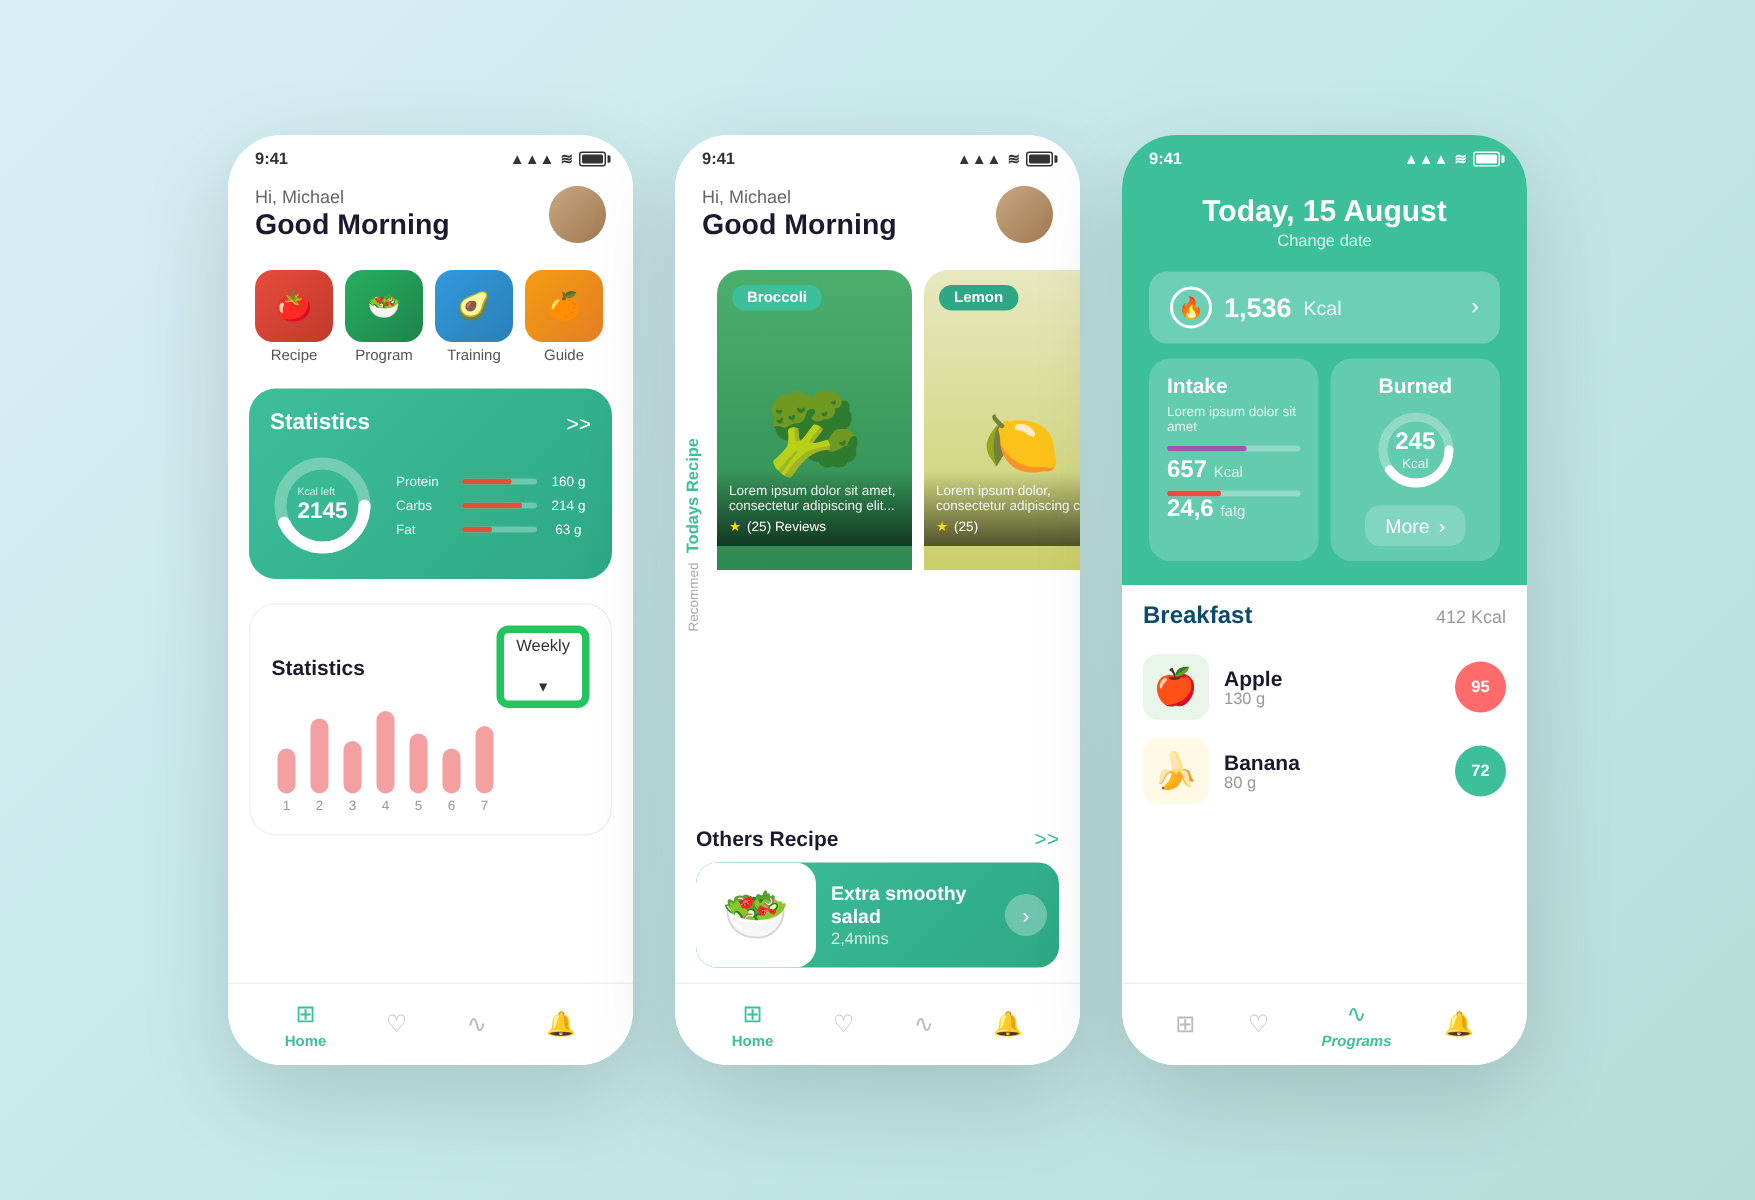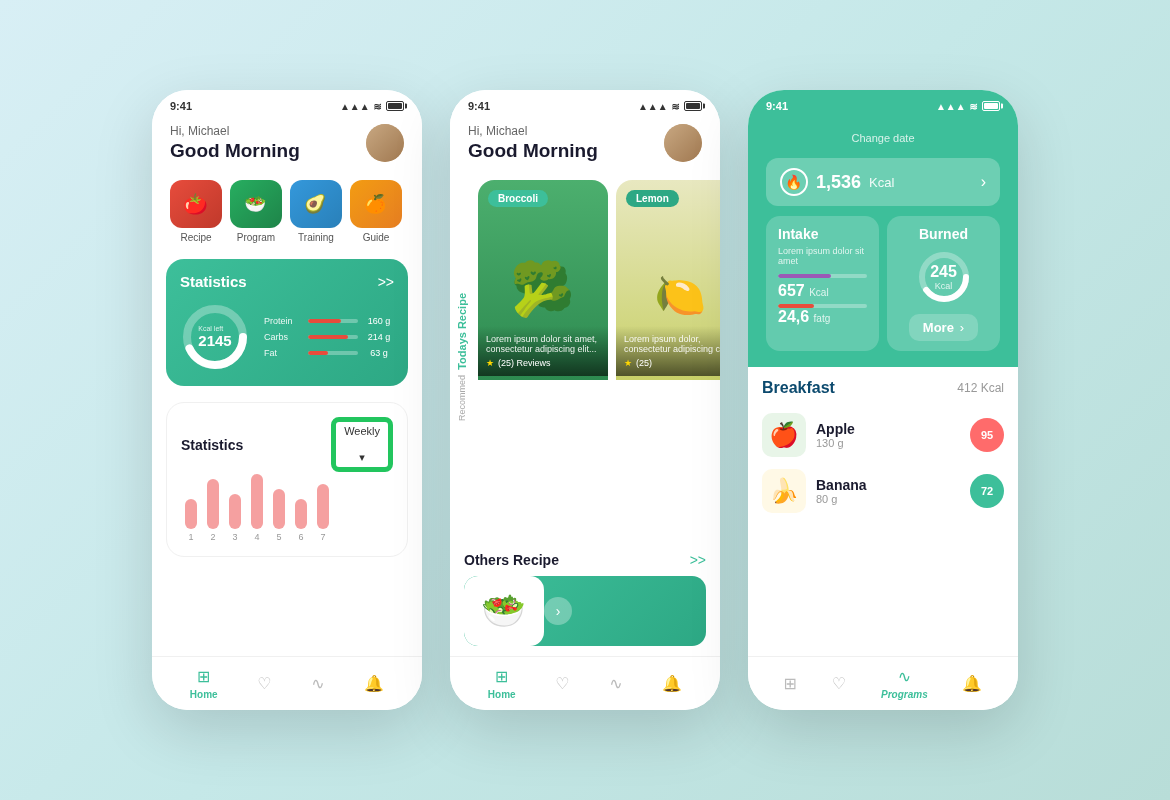--- a/index.html
+++ b/index.html
@@ -106,21 +106,21 @@
     .recipe-section { flex: 1; overflow: hidden; position: relative; display: flex; }
 
     .recipe-cards { flex: 1; display: flex; gap: 8px; padding: 8px 10px 8px 4px; overflow: hidden; }
     .recipe-card { width: 130px; flex-shrink: 0; border-radius: 16px; overflow: hidden; position: relative; }
     .recipe-card-inner { width: 100%; height: 200px; position: relative; }
     .recipe-bg-broccoli { background: linear-gradient(180deg, #4caf6e 0%, #2d8a50 100%); }
     .recipe-bg-lemon { background: linear-gradient(180deg, #e8e8c0 0%, #c8d068 100%); }
     .recipe-tag { position: absolute; top: 10px; left: 10px; background: #3dbf9a; color: #fff; font-size: 10px; font-weight: 700; padding: 3px 10px; border-radius: 20px; }
     .recipe-img-broccoli { position: absolute; bottom: 60px; left: 50%; transform: translateX(-50%); font-size: 52px; }
     .recipe-img-lemon { position: absolute; bottom: 60px; left: 50%; transform: translateX(-50%); font-size: 42px; }
-    .recipe-overlay { position: absolute; bottom: 4px; left: 0; right: 0; background: linear-gradient(0deg, rgba(0,0,0,0.6) 0%, transparent 100%); padding: 8px; color: #fff; }
+    .recipe-overlay { position: absolute; bottom: 16px; left: 0; right: 0; background: linear-gradient(0deg, rgba(0,0,0,0.6) 0%, transparent 100%); padding: 8px; color: #fff; }
     .recipe-desc { font-size: 9px; opacity: 0.9; margin-bottom: 4px; }
     .recipe-rating { display: flex; align-items: center; gap: 4px; font-size: 9px; }
     .star { color: #ffd700; }
 
     .others-recipe { padding: 10px 14px; }
     .others-header { display: flex; justify-content: space-between; align-items: center; margin-bottom: 8px; }
     .others-title { font-size: 14px; font-weight: 700; color: #1a1a2e; }
     .others-more { color: #3dbf9a; font-size: 14px; }
     .recipe-list-item { display: flex; align-items: center; background: linear-gradient(135deg, #3dbf9a, #2da884); border-radius: 14px; overflow: hidden; }
     .recipe-list-img { width: 80px; height: 70px; background: #fff; display: flex; align-items: center; justify-content: center; font-size: 36px; border-radius: 14px; flex-shrink: 0; }
@@ -173,21 +173,21 @@
     .food-cal-badge { width: 34px; height: 34px; background: #ff6b6b; border-radius: 50%; display: flex; align-items: center; justify-content: center; font-size: 11px; font-weight: 700; color: #fff; }
     .food-cal-badge.green { background: #3dbf9a; }
 
     .phone3-bottom-nav { padding: 10px 18px; border-top: 1px solid #f0f0f0; display: flex; justify-content: space-around; align-items: center; background: #fff; }
 
     
     .donut-svg { width: 70px; height: 70px; }
     .burned-svg { width: 54px; height: 54px; }
 
     .more-btn { display: flex; align-items: center; gap: 6px; background: rgba(255,255,255,0.2); border-radius: 10px; padding: 6px 14px; cursor: pointer; margin-top: 6px; }
-    .more-text { font-size: 13px; font-weight: 700; color: #fff; }
+    .more-text { font-size: 13px; font-weight: 400; color: #fff; }
   </style>
 </head>
 <body>
 
 <div class="phone">
   <div class="status-bar white-bg">
     <span>9:41</span>
     <div class="status-icons">
       <span>▲▲▲</span>
       <span>≋</span>
@@ -389,20 +389,24 @@
       </div>
     </div>
 
     <div class="others-recipe">
       <div class="others-header">
         <span class="others-title">Others Recipe</span>
         <span class="others-more">&gt;&gt;</span>
       </div>
       <div class="recipe-list-item">
         <div class="recipe-list-img">🥗</div>
+        <div class="recipe-list-info">
+          <div class="recipe-list-name">Extra smoothy salad</div>
+          <div class="recipe-list-time">2,4mins</div>
+        </div>
         <div class="recipe-list-arrow">›</div>
       </div>
     </div>
   </div>
 
   <div class="bottom-nav">
     <div class="nav-item active">
       <span style="font-size:16px;color:#3dbf9a;">⊞</span>
       <span class="nav-home-text" style="color:#3dbf9a;">Home</span>
     </div>
@@ -425,20 +429,21 @@
       <span>▲▲▲</span>
       <span>≋</span>
       <span class="battery-icon">
           <span class="battery-fill"></span>
         </span>
     </div>
   </div>
 
   <div class="phone3-teal">
     <div class="phone3-date">
+      <div class="phone3-date-title">Today, 15 August</div>
       <div class="phone3-date-sub">Change date</div>
     </div>
 
     <div class="kcal-bar">
       <div class="kcal-left">
         <div class="kcal-icon">🔥</div>
         <span class="kcal-value">1,536</span>
         <span class="kcal-unit">Kcal</span>
       </div>
       <span class="kcal-arrow">›</span>

